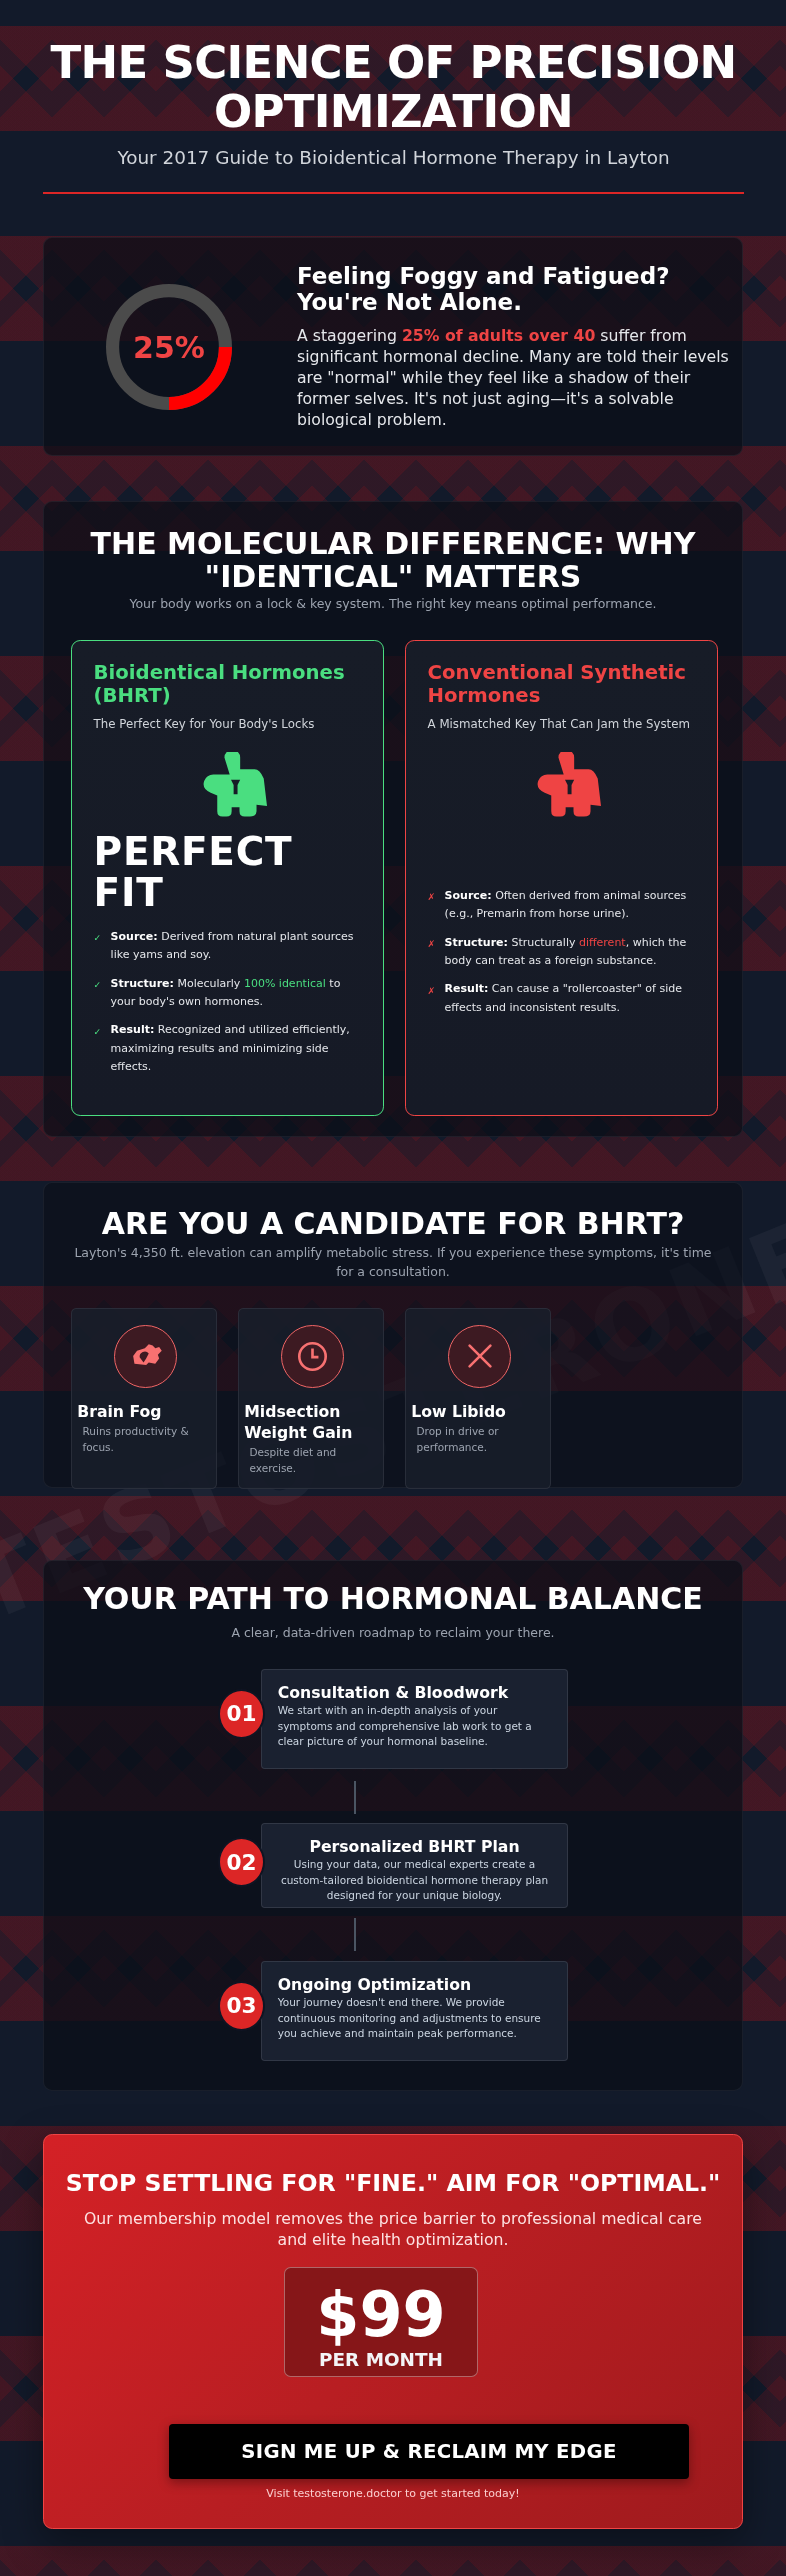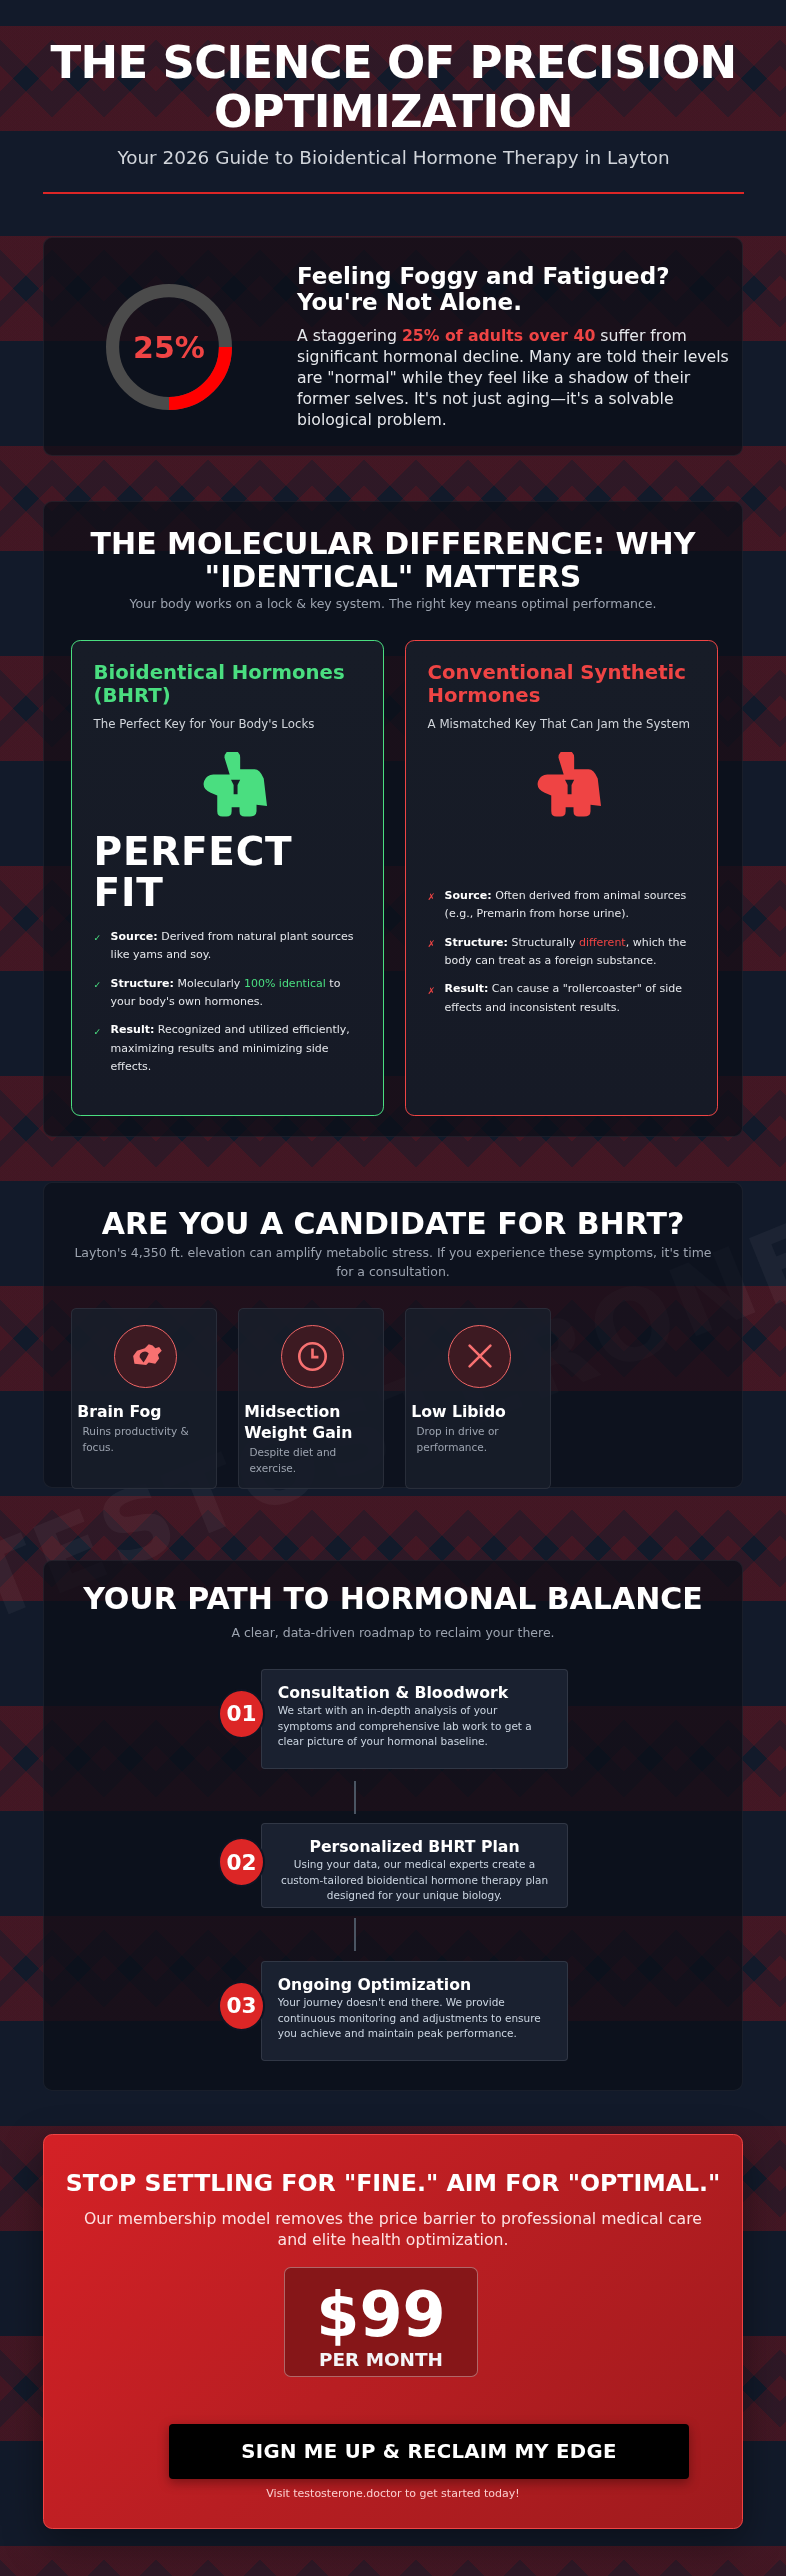--- a/index.html
+++ b/index.html
@@ -213,21 +213,21 @@
     font-size: 11px; color: #fbcfcf;
   }
 </style>
 </head>
 <body>
 
 <div class="watermark">TESTOSTERONE.DOCTOR</div>
 
 <header>
   <h1 class="main-title">THE SCIENCE OF PRECISION OPTIMIZATION</h1>
-  <p class="subtitle">Your 2026 Guide to Bioidentical Hormone Therapy in Layton</p>
+  <p class="subtitle">Your 2017 Guide to Bioidentical Hormone Therapy in Layton</p>
   <div class="red-rule"></div>
 </header>
 
 <section class="section" style="top:237px;height:219px;">
   <div class="ring-wrap">
     <svg width="126" height="126" viewBox="0 0 192 192">
       <circle cx="96" cy="96" r="86" fill="none" stroke="#4b4b4b" stroke-width="20"></circle>
       <path d="M 182 96 A 86 86 0 0 1 96 182" fill="none" stroke="#ff0000" stroke-width="20"></path>
     </svg>
     <div class="ring-text">25%</div>

